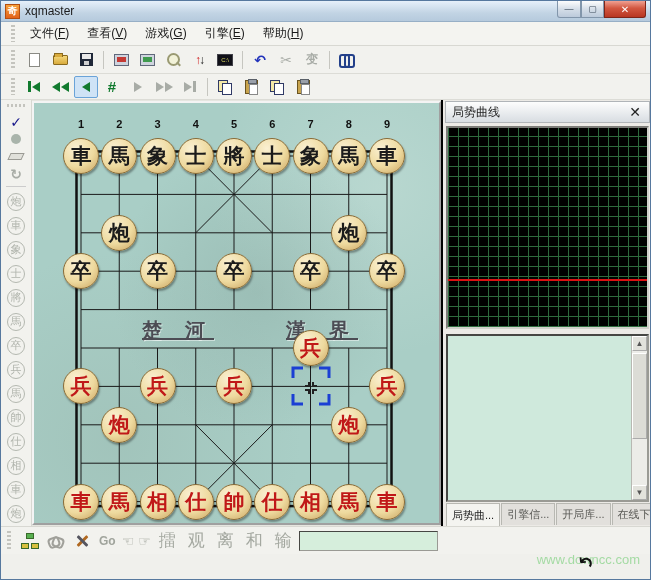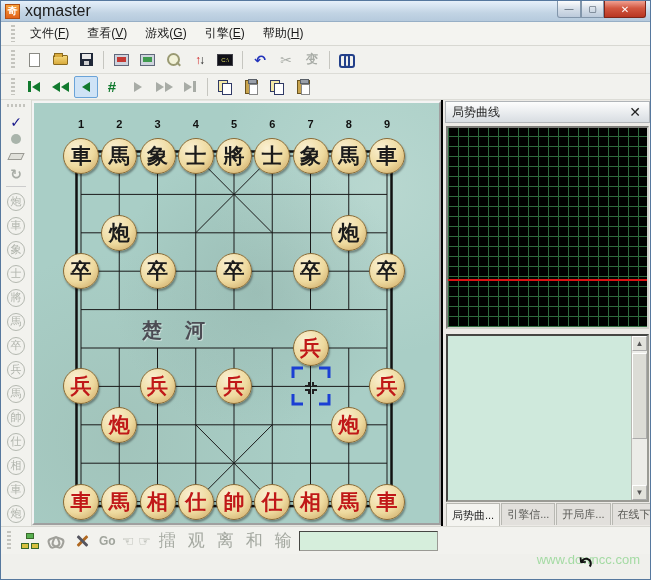--- a/index.html
+++ b/index.html
@@ -5,21 +5,21 @@
   * { margin:0; padding:0; box-sizing:border-box; }
   html,body { width:651px; height:580px; font-family:"Liberation Sans","DejaVu Sans",sans-serif; }
   .window { position:relative; width:651px; height:580px; background:#f0f0ec; border:1px solid #56789e; overflow:hidden; }
 
   
   .titlebar { position:absolute; left:0; top:0; width:100%; height:21px;
     background:linear-gradient(#e6f0fa,#c2d4e4 60%,#b6cadd); border-bottom:1px solid #97afc6;
     display:flex; align-items:center; }
   .app-icon { width:15px; height:15px; margin:0 5px 0 4px; background:linear-gradient(#f7a23b,#e2621a);
     border:1px solid #b34d10; color:#fff; font-size:10px; font-weight:bold; display:flex; align-items:center; justify-content:center; }
-  .title-text { font-size:16px; color:#1c1c1c; }
+  .title-text { font-size:12px; color:#1c1c1c; }
   .win-controls { position:absolute; right:4px; top:0; display:flex; }
   .win-btn { height:17px; border:1px solid #8296ab; border-top:none; background:linear-gradient(#fdfdfd,#d5dee8 50%,#bccadb);
     color:#3c4a5a; font-size:9px; display:flex; align-items:center; justify-content:center; }
   .win-btn.min { width:24px; border-radius:0 0 0 3px; }
   .win-btn.max { width:23px; }
   .win-btn.close { width:42px; background:linear-gradient(#f0a192,#d25740 45%,#b83622); color:#fff; border-color:#7e2518; border-radius:0 0 3px 0; font-size:10px; }
 
   
   .menubar { position:absolute; left:0; top:21px; width:100%; height:24px; background:linear-gradient(#fafaf8,#ececе6); background:#f4f4f0; border-bottom:1px solid #d8d8d2; display:flex; align-items:center; padding-left:10px; }
   .grip { width:4px; height:70%; margin-right:6px; background:repeating-linear-gradient(#c4c4be 0 2px, transparent 2px 4px); }
@@ -89,21 +89,21 @@
       radial-gradient(circle at 85% 20%, rgba(200,225,218,0.5), rgba(200,225,218,0) 35%),
       #a9cec6; overflow:hidden; }
   .board-inner { position:absolute; left:0; top:0; width:100%; height:100%; }
   .col-num { position:absolute; font-size:11px; color:#111; font-weight:bold; width:12px; text-align:center; }
   .piece { position:absolute; width:36px; height:36px; border-radius:50%;
     background:radial-gradient(circle at 35% 28%, #faf0d2, #eeda9f 55%, #c9a25e 100%);
     border:1px solid #8a6c38; box-shadow:1px 2px 2px rgba(0,0,0,0.35);
     display:flex; align-items:center; justify-content:center; font-family:"Liberation Serif",serif; font-weight:bold; font-size:21px; }
   .piece.black { color:#1b1b1b; }
   .piece.red { color:#c01818; }
-  .river-label { position:absolute; font-family:"Liberation Serif",serif; font-weight:bold; font-size:20px; color:#4c4c54; letter-spacing:9px; text-shadow:1px 1px 0 rgba(255,255,255,0.45); }
+  .river-label { position:absolute; font-family:"Liberation Serif",serif; font-weight:bold; font-size:20px; color:#4c4c54; letter-spacing:9px; text-shadow:1px 1px 0 rgba(255,255,255,0.45);text-decoration:underline; }
   .sel-marker { position:absolute; width:40px; height:40px; }
 
   
   .right-panel { position:absolute; left:440px; top:0; width:211px; height:426px; background:#eceae6; border-left:2px solid #000000; }
   .rp-header { position:absolute; left:2px; top:1px; right:2px; height:22px; background:linear-gradient(#fdfdfd,#d8dde2); border:1px solid #b0b4b8; display:flex; align-items:center; padding:0 6px; }
   .rp-title { font-size:12px; color:#222; flex:1; }
   .rp-close { font-size:14px; color:#222; width:16px; text-align:center; }
   .chart { position:absolute; left:3px; top:26px; width:203px; height:203px; border:2px inset #d0d0ca; background:
       repeating-linear-gradient(0deg, #2e6b3e 0 1px, transparent 1px 10px),
       repeating-linear-gradient(90deg, #2e6b3e 0 1px, transparent 1px 10px),
@@ -354,20 +354,21 @@
             <line x1="276.5" y1="53" x2="276.5" y2="206.6" stroke="#1a1a1a" stroke-width="1"></line>
             <line x1="276.5" y1="245" x2="276.5" y2="398.59999999999997" stroke="#1a1a1a" stroke-width="1"></line>
             <line x1="314.75" y1="53" x2="314.75" y2="206.6" stroke="#1a1a1a" stroke-width="1"></line>
             <line x1="314.75" y1="245" x2="314.75" y2="398.59999999999997" stroke="#1a1a1a" stroke-width="1"></line>
             <line x1="161.75" y1="53" x2="238.25" y2="129.8" stroke="#1a1a1a" stroke-width="1"></line>
             <line x1="238.25" y1="53" x2="161.75" y2="129.8" stroke="#1a1a1a" stroke-width="1"></line>
             <line x1="161.75" y1="321.8" x2="238.25" y2="398.59999999999997" stroke="#1a1a1a" stroke-width="1"></line>
             <line x1="238.25" y1="321.8" x2="161.75" y2="398.59999999999997" stroke="#1a1a1a" stroke-width="1"></line>
           </svg>
         <span class="river-label" style="left:108px;top:214px">楚 河</span>
+        <span class="river-label" style="left:252px;top:214px">漢 界</span>
       <span class="col-num" style="left: 41px; top: 15px;">1</span>
           <span class="col-num" style="left: 79.25px; top: 15px;">2</span>
           <span class="col-num" style="left: 117.5px; top: 15px;">3</span>
           <span class="col-num" style="left: 155.75px; top: 15px;">4</span>
           <span class="col-num" style="left: 194px; top: 15px;">5</span>
           <span class="col-num" style="left: 232.25px; top: 15px;">6</span>
           <span class="col-num" style="left: 270.5px; top: 15px;">7</span>
           <span class="col-num" style="left: 308.75px; top: 15px;">8</span>
           <span class="col-num" style="left: 347px; top: 15px;">9</span>
           <div class="piece black" style="left: 29px; top: 35px;">車</div>

